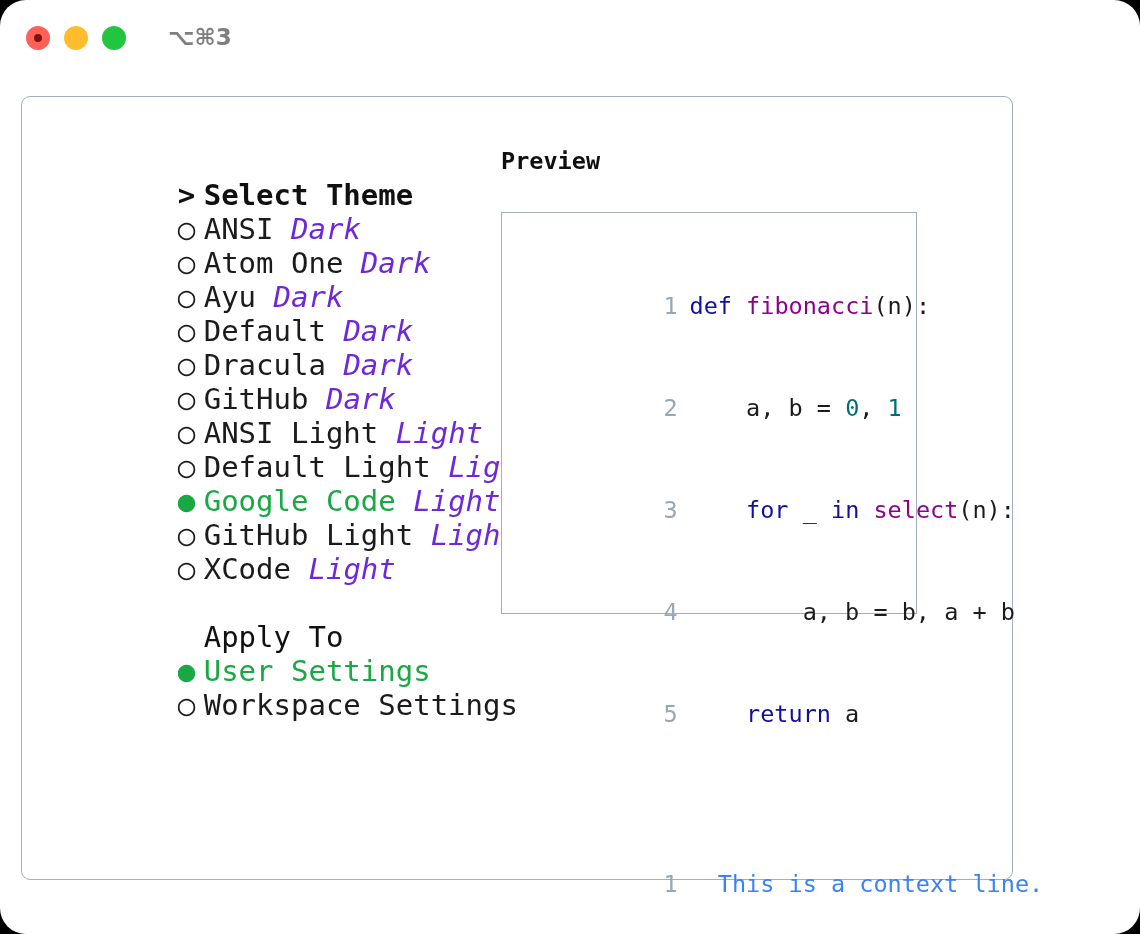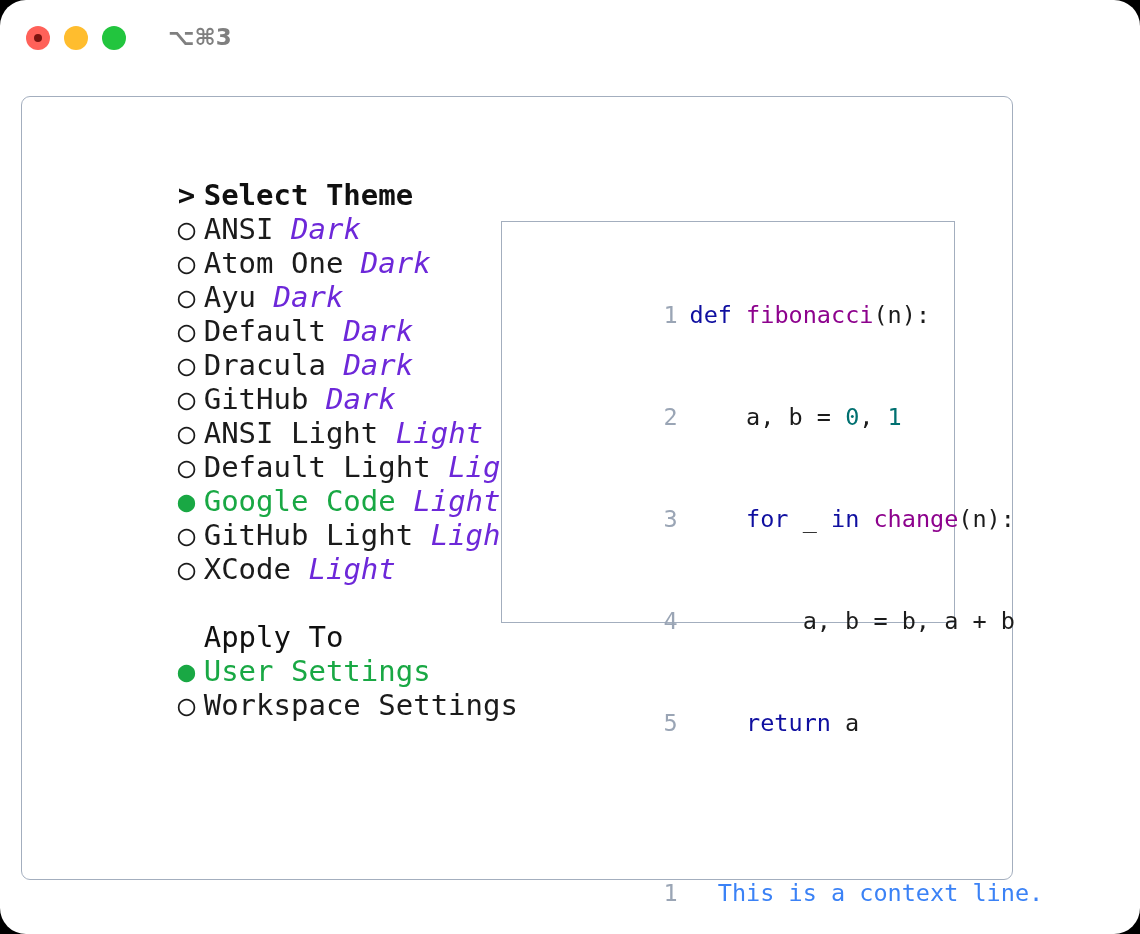--- a/index.html
+++ b/index.html
@@ -143,22 +143,22 @@
   }
   .preview-title {
     font-size: 23.5px;
     font-weight: bold;
     color: #101010;
     line-height: 34px;
   }
   .code-box {
     position: absolute;
     left: 479px;
-    top: 124px;
-    width: 454px;
+    top: 115px;
+    width: 416px;
     height: 402px;
     border: 1.6px solid #a3aebe;
     box-sizing: border-box;
     background: #ffffff;
   }
   .code-inner {
     position: absolute;
     left: 20px;
     top: 42px;
     right: 8px;
@@ -257,34 +257,37 @@
       <div class="row selected">
         <span class="marker bullet-filled">●</span><span>User Settings</span>
       </div>
 
       <div class="row">
         <span class="marker">○</span><span>Workspace Settings</span>
       </div>
     </div>
 
 
+    <div class="right-col">
+      <div class="preview-title">Preview</div>
+    </div>
 
     <div class="code-box">
       <div class="code-inner">
 
         <div class="cline">
           <span class="ln">1</span><span class="kw">def</span><span class="pn"> </span><span class="fn">fibonacci</span><span class="pn">(n):</span>
         </div>
 
         <div class="cline">
           <span class="ln">2</span><span class="pn">    a, b = </span><span class="num">0</span><span class="pn">, </span><span class="num">1</span>
         </div>
 
         <div class="cline">
-          <span class="ln">3</span><span class="pn">    </span><span class="kw">for</span><span class="pn"> _ </span><span class="kw">in</span><span class="pn"> </span><span class="fn">change</span><span class="pn">(n):</span>
+          <span class="ln">3</span><span class="pn">    </span><span class="kw">for</span><span class="pn"> _ </span><span class="kw">in</span><span class="pn"> </span><span class="fn">select</span><span class="pn">(n):</span>
         </div>
 
         <div class="cline">
           <span class="ln">4</span><span class="pn">        a, b = b, a + b</span>
         </div>
 
         <div class="cline">
           <span class="ln">5</span><span class="pn">    </span><span class="kw">return</span><span class="pn"> a</span>
         </div>
 

